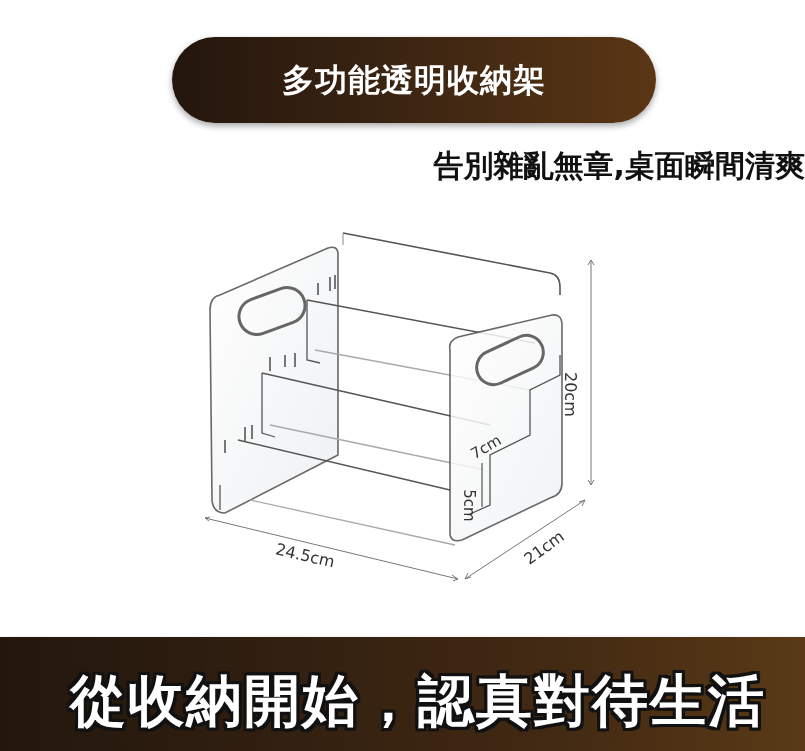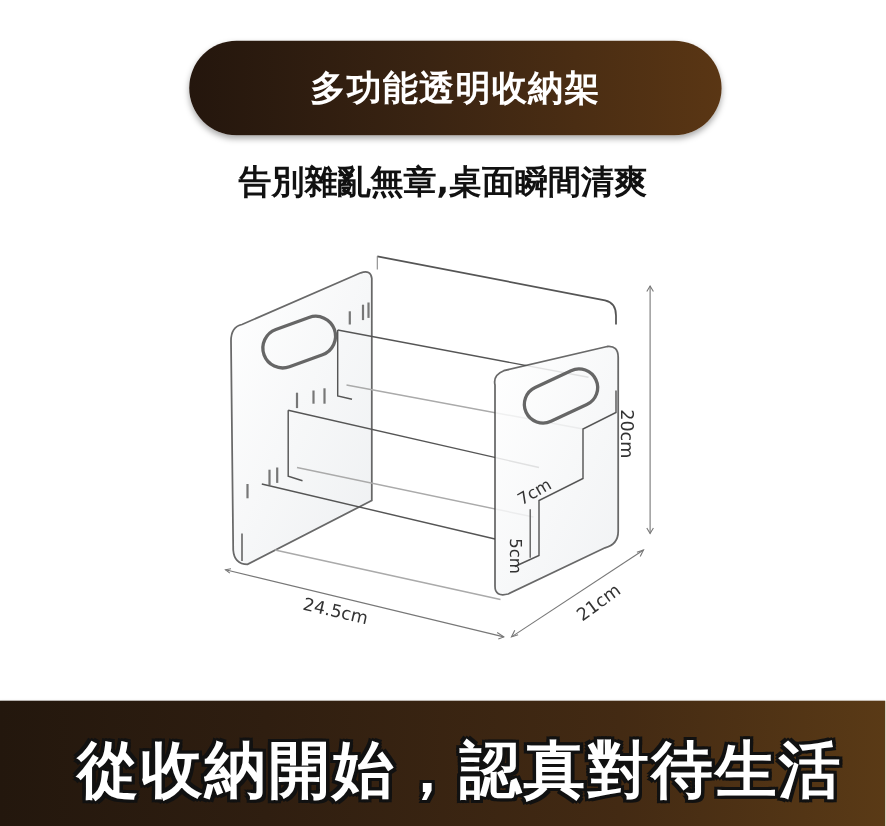--- a/index.html
+++ b/index.html
@@ -20,21 +20,21 @@
       font-weight: bold;
       font-size: 32px;
       letter-spacing: 1px;
       line-height: 1;
       white-space: nowrap;
     }
 
     .subtitle {
       position: absolute;
       left: 0; top: 148px; width: 805px;
-      text-align: center;
+      text-align: right;
       font-weight: bold;
       font-size: 30px;
       color: #111111;
       line-height: 1.2;
       white-space: nowrap;
     }
 
     .product {
       position: absolute;
       left: 200px; top: 215px;

